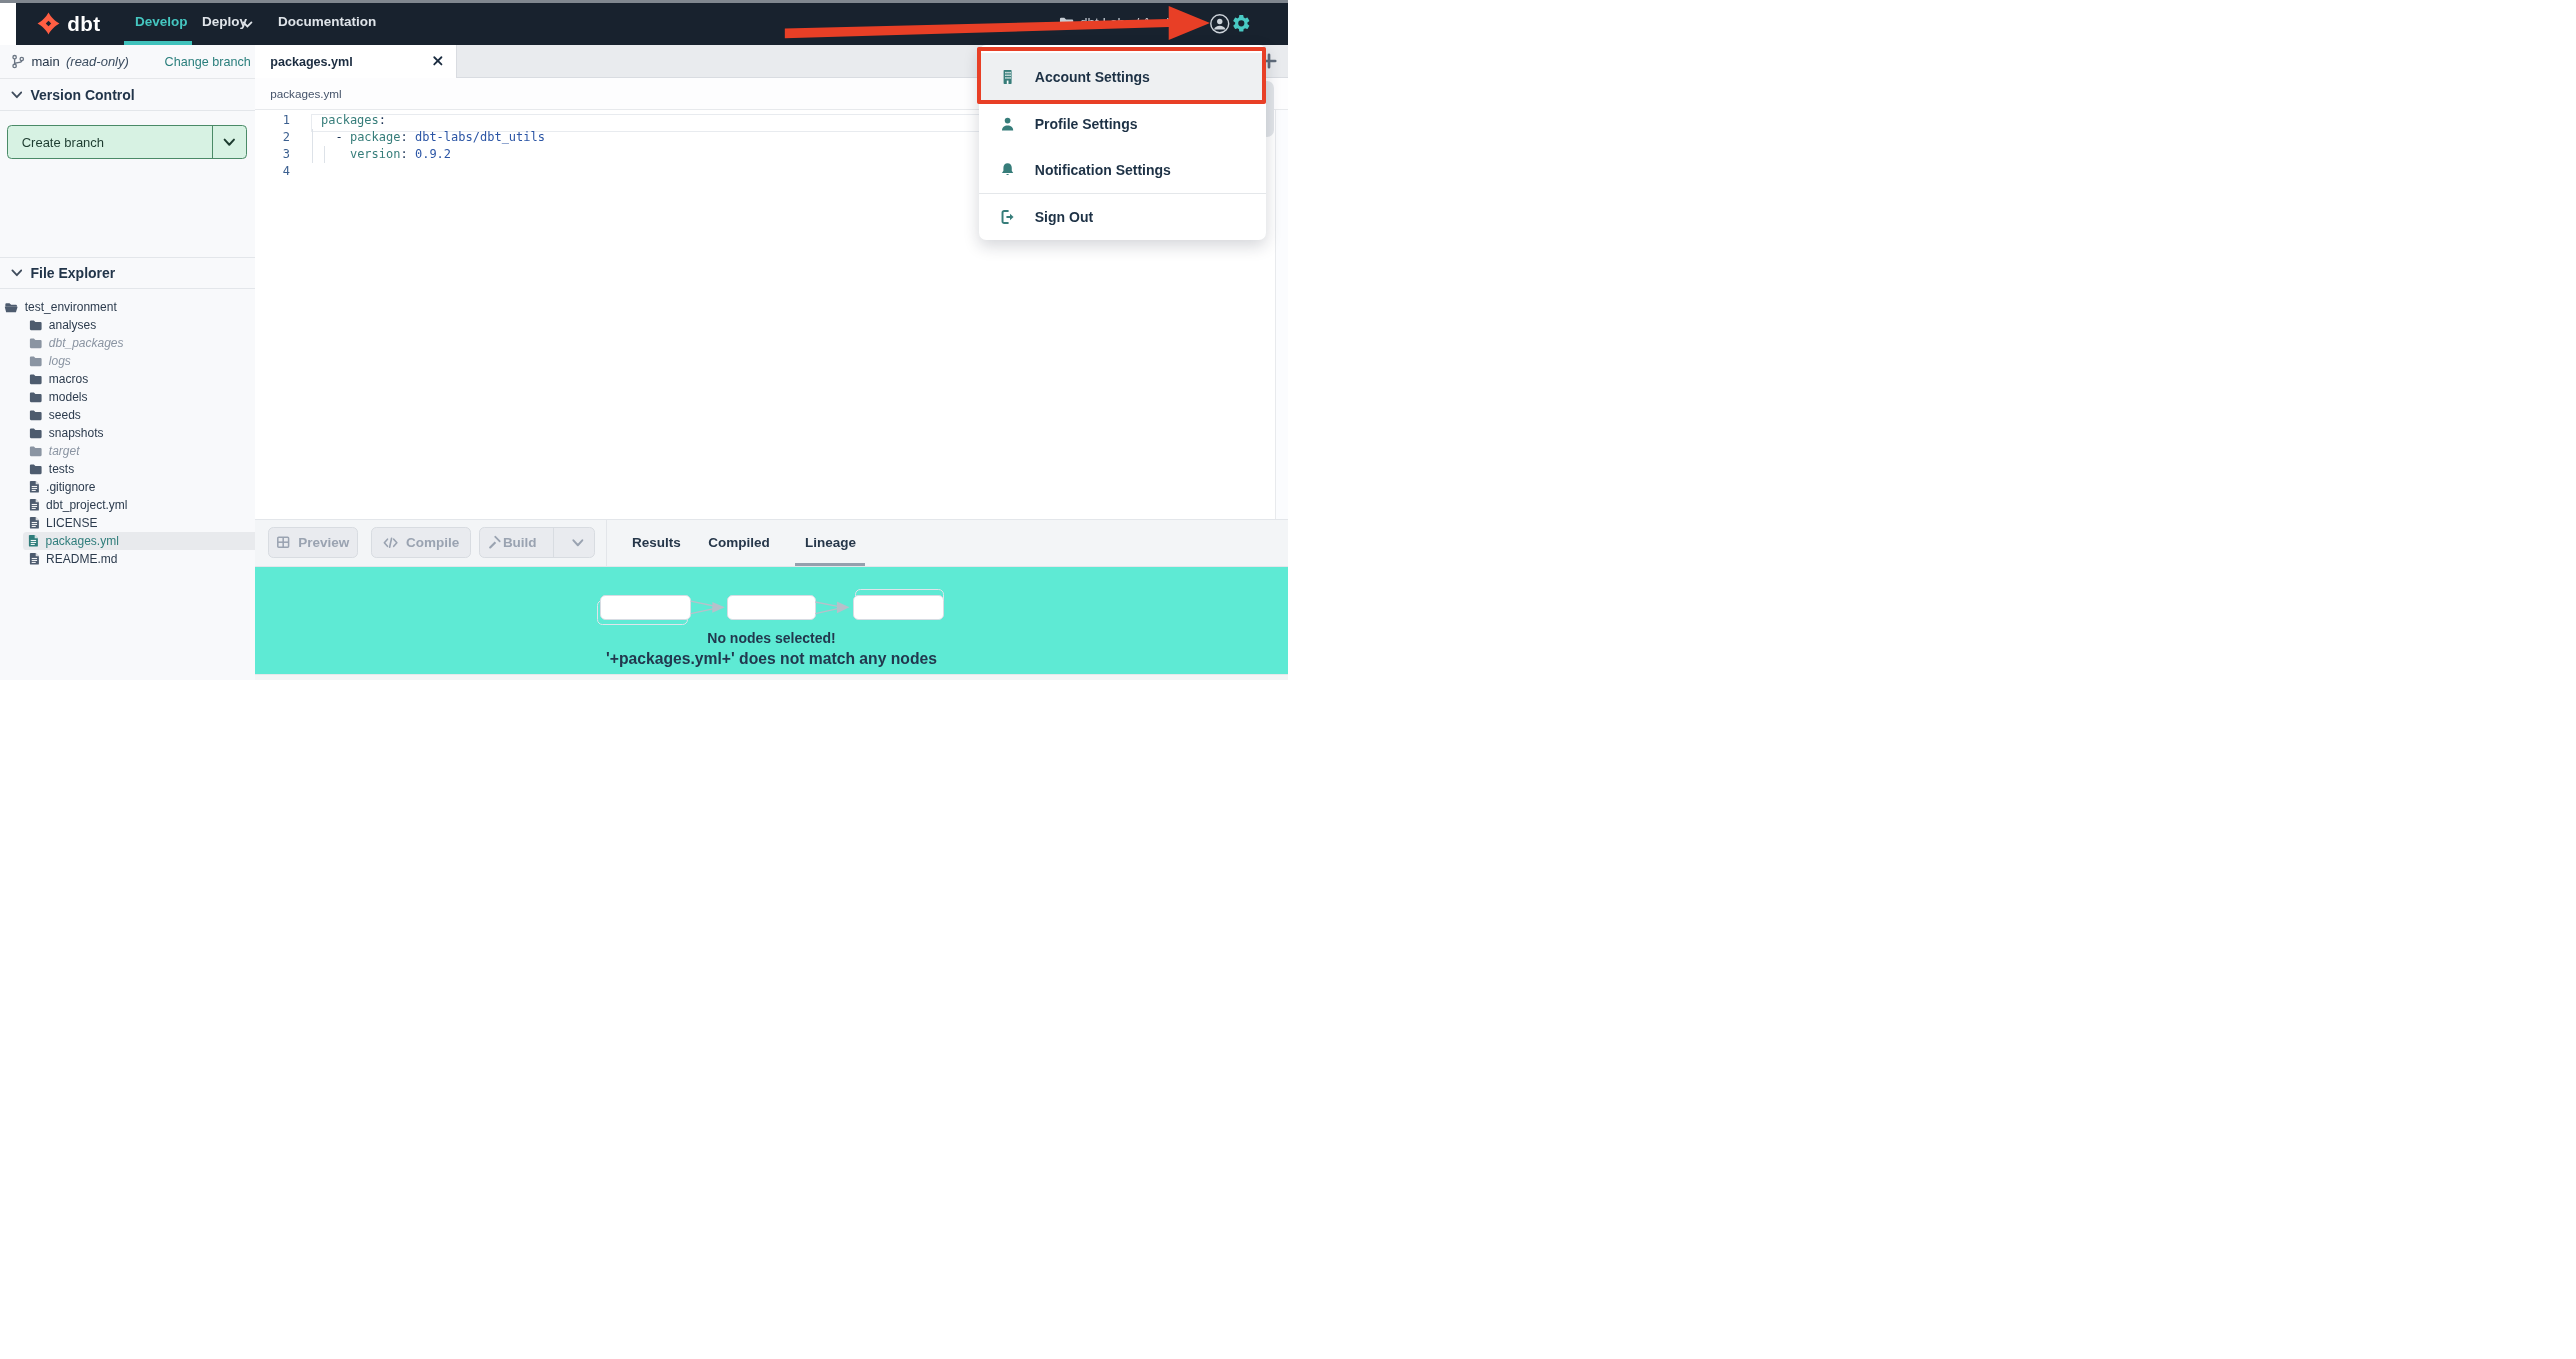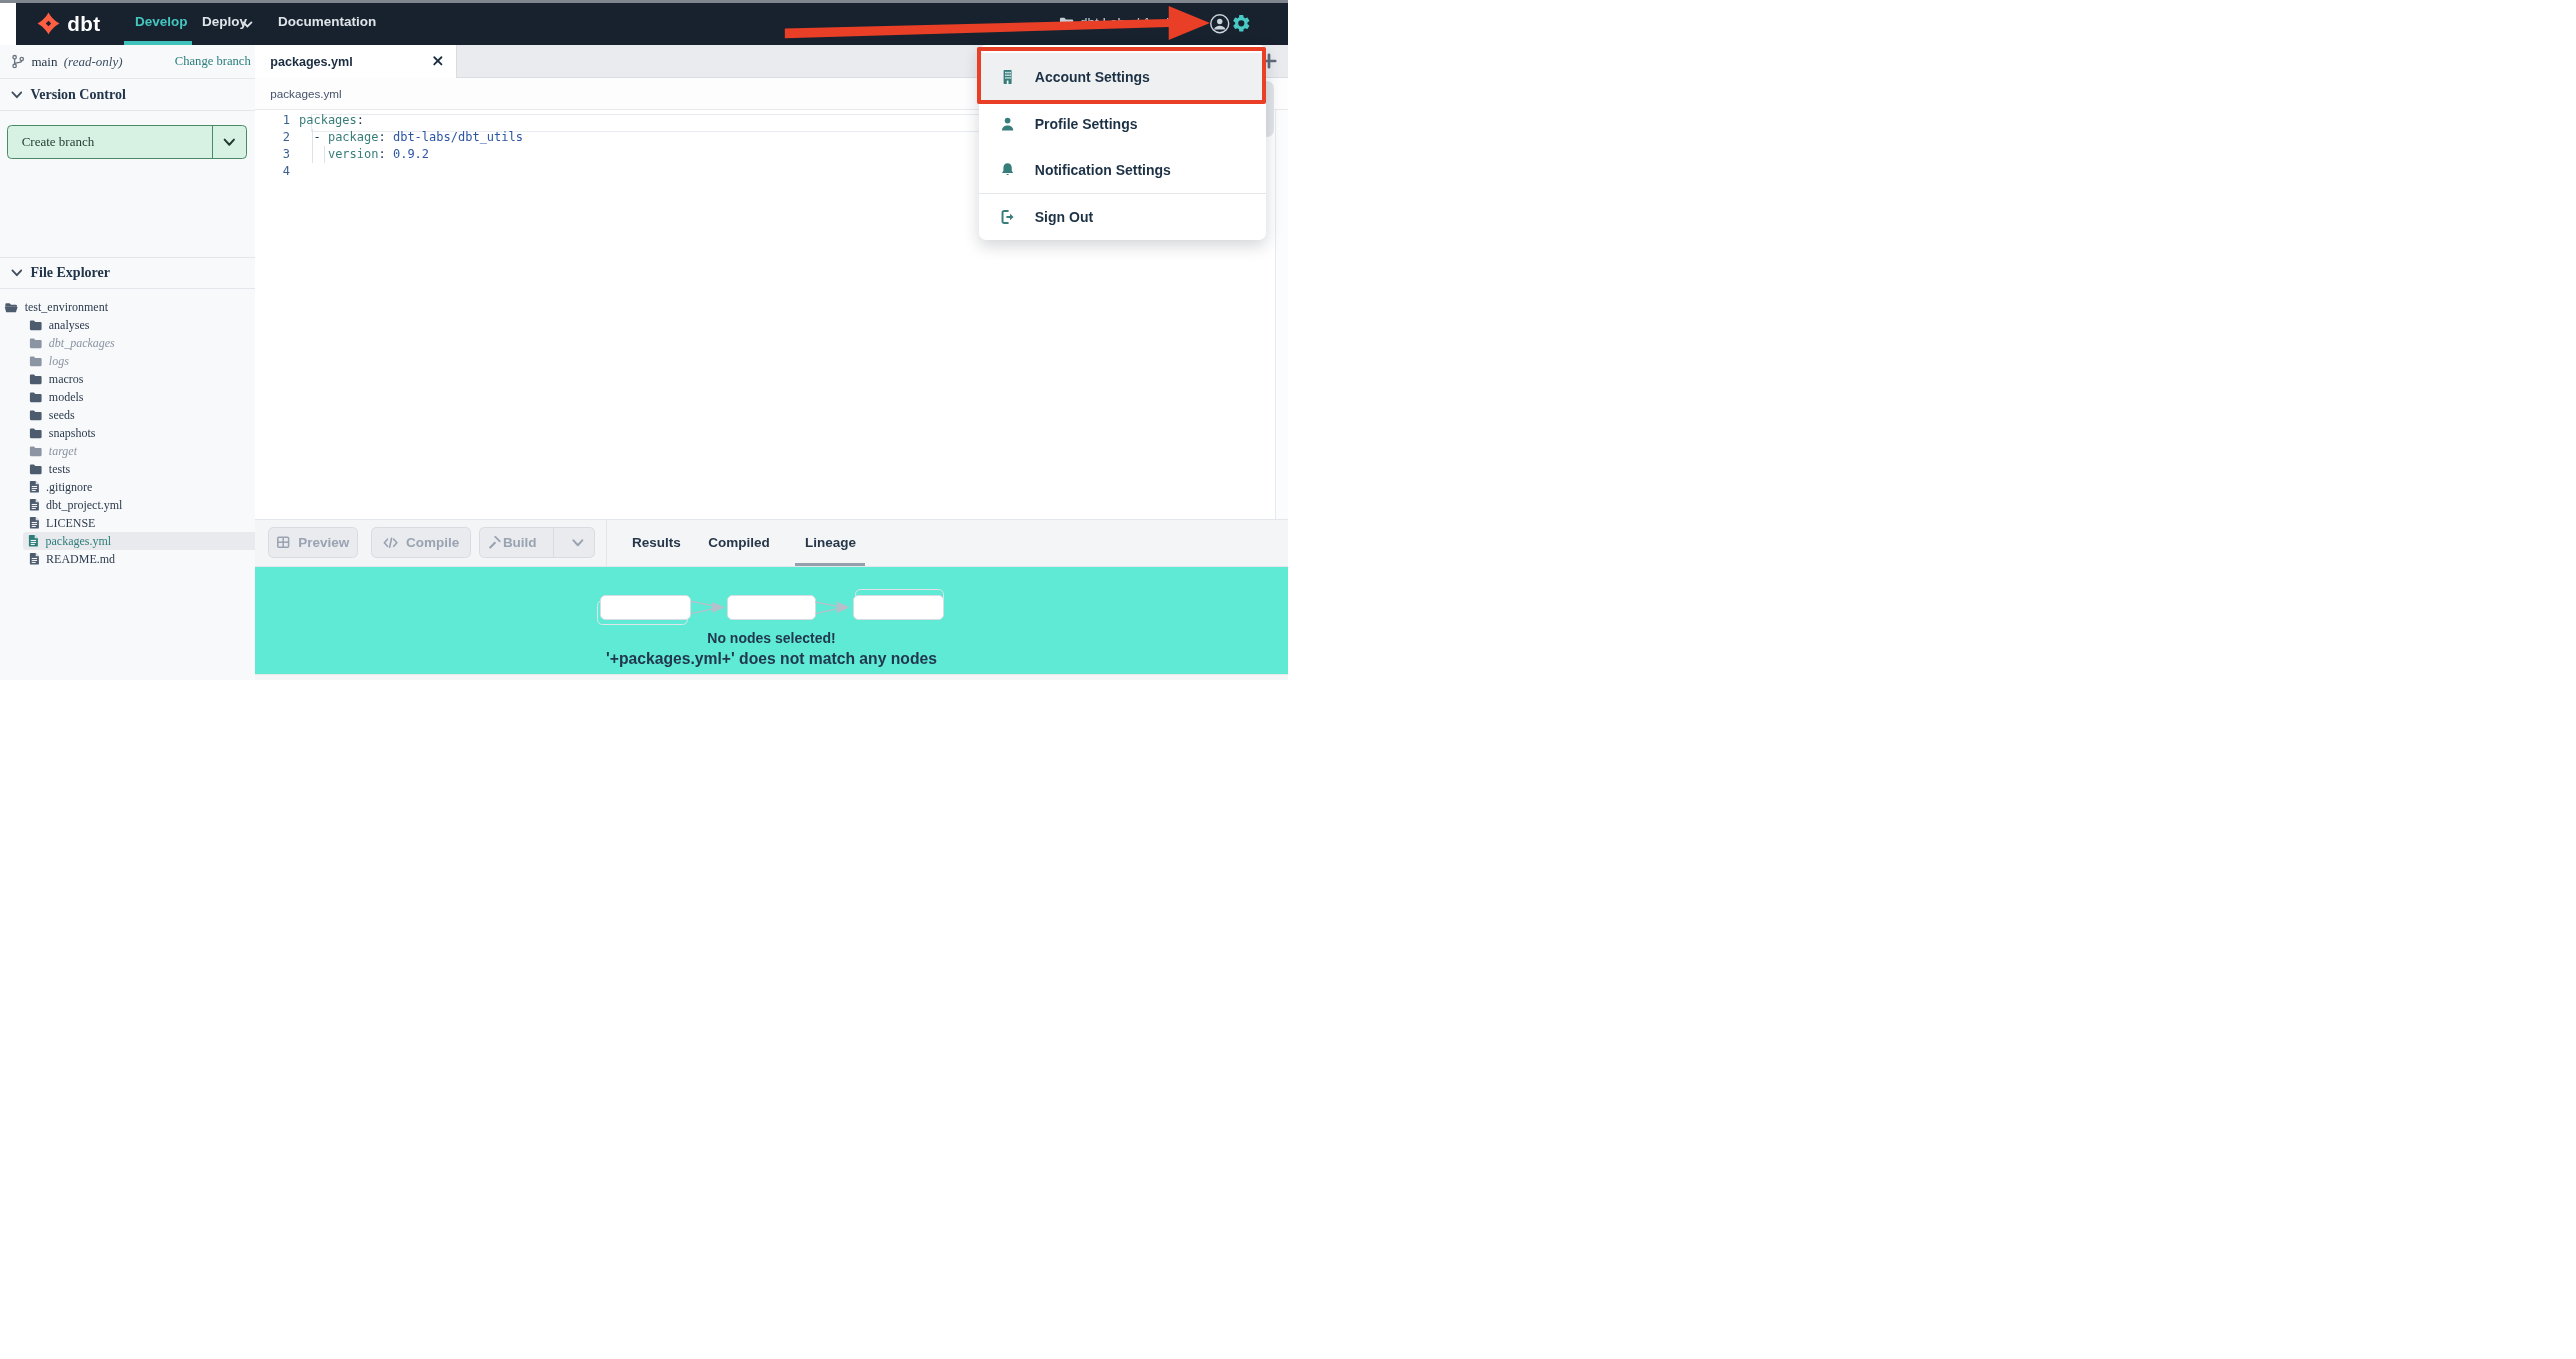--- a/index.html
+++ b/index.html
@@ -31,21 +31,21 @@
   .menu-card { position:absolute; left:979px; top:45px; width:287px; height:195px; background:#fff; border-radius:7.2px;
                box-shadow:0 5.4px 16px rgba(20,30,50,.18); z-index:40; padding-top:8px; }
   .menu-item { height:46px; display:flex; align-items:center; padding-left:20.6px; gap:20px; cursor:pointer; }
   .menu-item:first-child { height:48px; }
   .menu-item.highlight { background:#eef0f2; }
   .menu-label { font-size:14px; font-weight:700; color:#1d3145; }
   .menu-divider { height:0.9px; background:#e4e7ea; margin:0; }
   .red-box { position:absolute; left:977px; top:47px; width:289px; height:57px; border:4.5px solid #e83f26; border-radius:1.8px; z-index:60; pointer-events:none; }
 
   
-  .sidebar { position:absolute; left:0; top:45px; width:284px; height:635px; background:#f8f9fb; border-right:0.9px solid #e2e5e9;font-family:Liberation Serif, serif; }
+  .sidebar { position:absolute; left:0; top:45px; width:284px; height:635px; background:#f8f9fb; border-right:0.9px solid #e2e5e9; }
   .branch-row { position:absolute; left:0; top:0; width:100%; height:34px; display:flex; align-items:center; padding:0 10.8px; gap:6.3px; border-bottom:0.9px solid #e5e7ea; }
   .branch-name { font-size:13px; color:#263649; }
   .branch-ro { font-size:13px; font-style:italic; color:#3c4d60; }
   .change-branch { margin-left:auto; font-size:12.6px; color:#297e7c; cursor:pointer; }
   .section-header { position:absolute; left:0; width:100%; height:32px; display:flex; align-items:center; padding-left:10.8px; gap:8px; }
   .vc-header { top:34px; border-bottom:0.9px solid #e3e6ea; }
   .fe-header { top:212px; border-top:0.9px solid #e3e6ea; border-bottom:0.9px solid #e3e6ea; }
   .section-title { font-size:14px; font-weight:700; color:#22354a; }
   .fe-search { margin-left:auto; margin-right:12.6px; cursor:pointer; }
   .create-branch { position:absolute; left:7.2px; top:80px; width:240px; height:34px; background:#d7f2e3; border:1.3px solid #4a8a67; border-radius:4.5px; display:flex; align-items:stretch; cursor:pointer; }
@@ -70,21 +70,21 @@
   .breadcrumb { position:absolute; left:255px; top:78px; width:1033px; height:32px; background:#fdfdfe; border-bottom:0.9px solid #e7e9ec; line-height:32px; padding-left:15.2px; font-size:11.7px; color:#45536a; }
 
   
   .editor { position:absolute; left:255px; top:110px; width:1033px; height:409px; background:#fff; }
   .cur-line { position:absolute; left:56px; top:3.6px; right:48px; height:18px; border:0.9px solid #e8ebef; }
   .iguide1 { position:absolute; left:57px; top:19px; width:0.9px; height:34px; background:#dde2e8; }
   .iguide2 { position:absolute; left:69px; top:36px; width:0.9px; height:17px; background:#dde2e8; }
   .code { position:absolute; left:0; top:1.8px; width:100%; font-family:"DejaVu Sans Mono", monospace; font-size:12px; line-height:17px; }
   .code-line { height:17px; display:flex; }
   .gut { width:35px; text-align:right; color:#3b5f8f; flex:0 0 auto; }
-  .txt { margin-left:9px; white-space:pre; }
+  .txt { margin-left:31px; white-space:pre; }
   .tk-k { color:#367d7a; } .tk-p { color:#1d3557; } .tk-v { color:#2b55a5; }
   .right-rail { position:absolute; right:0; top:0; width:12.6px; height:409px; background:#fbfcfe; border-left:0.9px solid #e8eaed; }
 
   
   .toolbar { position:absolute; left:255px; top:519px; width:1033px; height:48px; background:#f3f5f7; border-top:0.9px solid #e3e6ea; border-bottom:0.9px solid #e4e6ea; }
   .tb-btn { position:absolute; top:7.2px; height:31px; background:#e9ebef; border:0.9px solid #d8dce1; border-radius:5.4px; display:flex; align-items:center; justify-content:center; gap:8px; font-size:13.5px; font-weight:600; color:#9aa3b1; cursor:pointer; }
   .btn-preview { left:12.6px; width:90px; }
   .btn-compile { left:116px; width:100px; }
   .btn-build { left:224px; width:116px; padding:0; }
   .build-main { flex:1; display:flex; align-items:center; justify-content:center; height:100%; }

